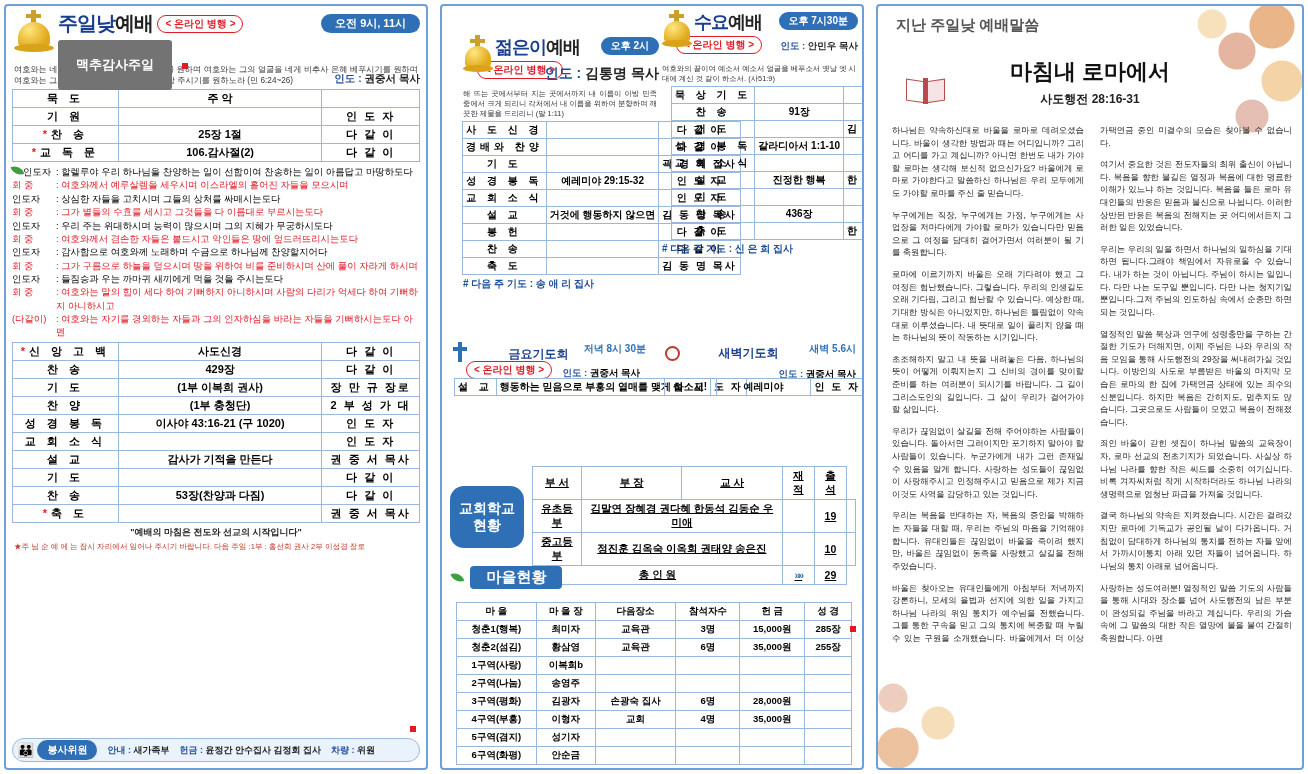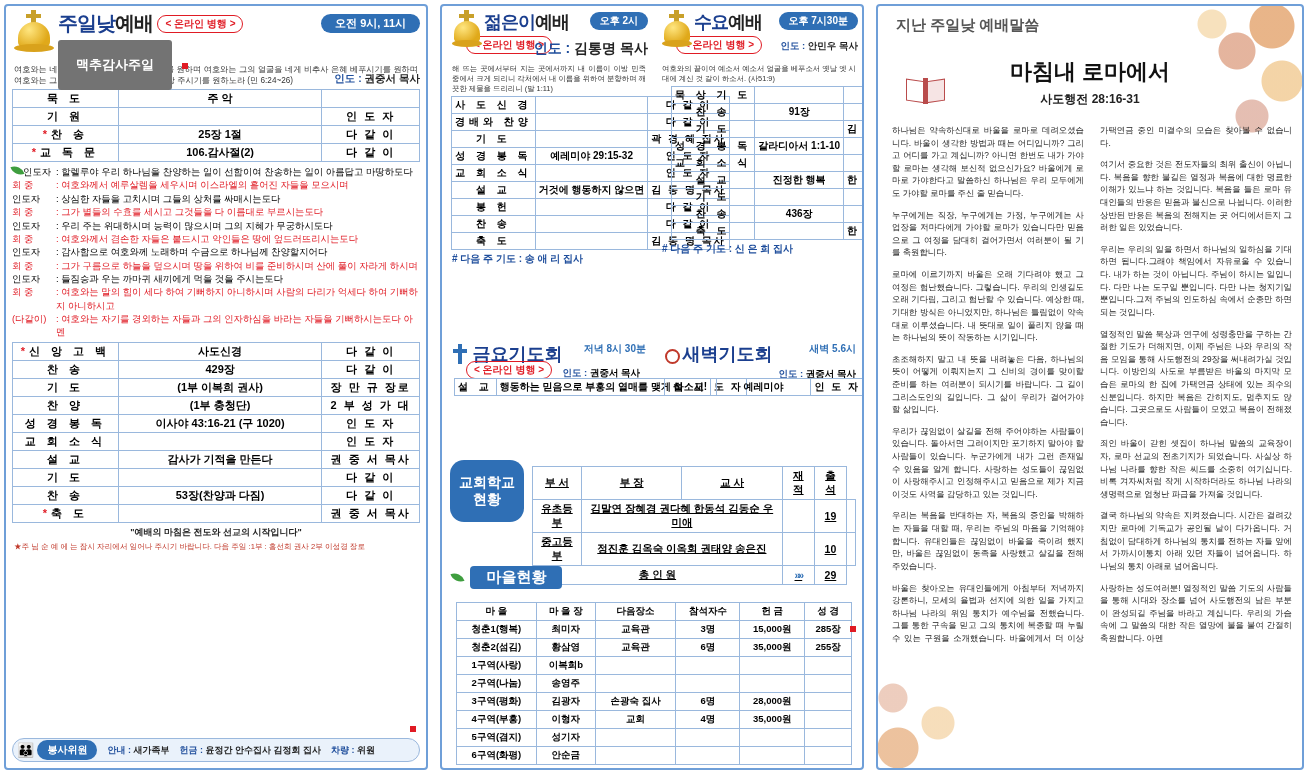--- a/index.html
+++ b/index.html
@@ -173,21 +173,21 @@
 
   .hash {
     margin: 2px 6px;
     font-size: 10px; font-weight: bold; color: #1f4e9c;
   }
 
   .sec-head {
     position: relative; height: 40px; margin: 6px 6px 2px 6px;
   }
   .sec-title {
-    font-size: 18px; font-weight: bold; color: #1b3f8f;
+    font-size: 12px; font-weight: bold; color: #1b3f8f; margin-left: 36px;
   }
   .sec-badge {
     position: absolute; right: 0; top: 2px;
     color: #e01b24; font-size: 11px; font-weight: bold;
   }
 
   .schoolbox {
     position: absolute; left: 8px; top: 0;
     width: 74px; height: 62px;
     background: #2f6fb5; color: #fff;
@@ -458,21 +458,21 @@
       <span style="margin-left:4px;font-size:14px;">👪</span>
       <span class="tag">봉사위원</span>
       <span class="cell"><span class="k">안내 :</span> <span>새가족부</span></span>
       <span class="cell"><span class="k">헌금 :</span> <span>윤정간 안수집사 김정회 집사</span></span>
       <span class="cell"><span class="k">차량 :</span> <span>위원</span></span>
     </div>
   </div>
 
   <div class="panel" id="panel-mid">
 
-    <div class="mid-col" style="left:4px;">
+    <div class="mid-col" style="left:15px;margin-top:25px;">
       <div class="banner" style="margin:4px 4px 0 4px;height:52px;">
         <div class="bell" style="width:30px;height:40px;">
           <div class="cross" style="left:12px;"></div>
           <div class="body" style="left:2px;top:11px;width:26px;height:22px;"></div>
           <div class="lip" style="left:0;top:30px;width:30px;height:7px;"></div>
         </div>
         <div style="margin-left:34px;">
           <span class="bnr-title" style="font-size:18px;"><span>젊은이</span><span class="dark">예배</span></span>
         </div>
         <div class="time-badge wide" style="font-size:10px;top:2px;">오후 2시</div>
@@ -638,21 +638,21 @@
       <tbody id="tb-dawn">
           <tr>
             <td class="c1">설  교</td>
             <td class="c2">예레미야</td>
             <td class="c3">인 도 자</td>
           </tr>
         </tbody>
     </table>
 
     <div style="position:absolute;top:448px;left:0;width:100%;height:115px;">
-      <div class="schoolbox" style="top:6px;">
+      <div class="schoolbox" style="top:32px;">
         <span>교회학교</span>
         <span>현황</span>
       </div>
       <table class="grid" style="position:absolute;left:90px;top:12px;width:324px;text-decoration:underline;">
         <thead>
             <tr id="th-school">
               <th>부 서</th>
               <th>부 장</th>
               <th>교 사</th>
               <th>재 적</th>

